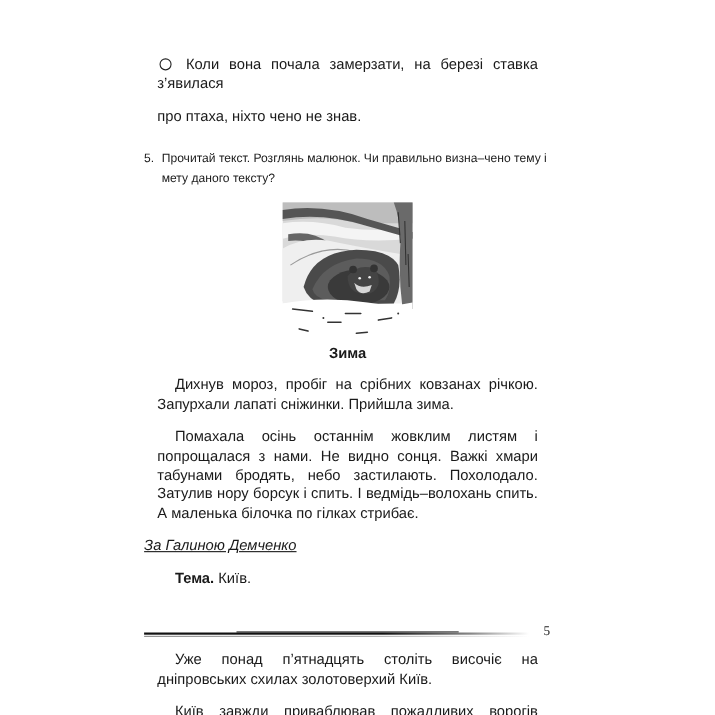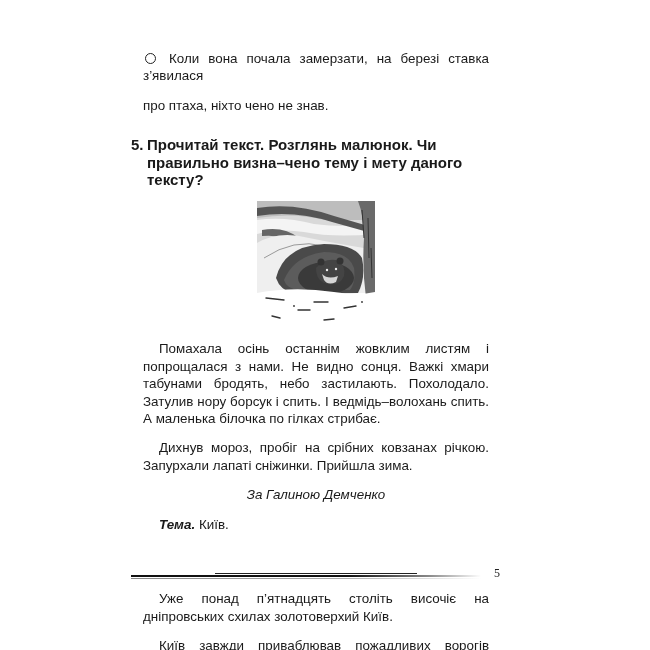--- a/index.html
+++ b/index.html
@@ -33,45 +33,46 @@
       display: inline-block;
       width: 9px;
       height: 9px;
       border: 1.3px solid #222;
       border-radius: 50%;
       margin-right: 13px;
       margin-left: 2px;
       vertical-align: -1px;
     }
     .task {
-      font-weight: bold;
+      font-weight: normal;
       margin: 0;
-      font-size: 15px;
+      font-size: 11px;
       line-height: 17.4px;
       padding-left: 16px;
       text-indent: -16px;
     }
     .task-num { display: inline-block; width: 16px; text-indent: 0; }
     .illustration {
       display: block;
       margin: 10px auto 0 auto;
       width: 125px;
       height: 130px;
     }
     .title {
       text-align: center;
       font-weight: bold;
       margin: 1px 0 0 0;
     }
     .author {
-      text-align: center;
+      text-align: left;
       font-style: italic;
       margin: 3px 0 2px 0;
+      text-decoration: underline;
     }
-    .label-bold { font-weight: bold; font-style: italic; }
+    .label-bold { font-weight: bold; }
     .answer-line {
       display: block;
       width: 202px;
       height: 0;
       border-top: 1.3px solid #222;
       margin: 14px auto 16px auto;
     }
     .footer-rule {
       position: absolute;
       left: 131px;
@@ -140,22 +141,23 @@
 
       <path d="M104 3 L121 3 L121 100 L112 100 Q108 70 110 40 Q110 18 104 3 Z" fill="#6a6a6a"></path>
       <path d="M108 12 L110 40 M114 20 L115 60 M117 50 L118 80" stroke="#333" stroke-width="1"></path>
 
       <path d="M3 95 Q40 88 80 94 Q104 98 121 94 L121 127 L3 127 Z" fill="#ffffff"></path>
       <path d="M12 100 L30 102 M60 104 L74 104 M44 112 L56 112 M90 110 L102 108 M18 118 L26 120 M70 122 L80 121" stroke="#333" stroke-width="1.4" stroke-linecap="round"></path>
       <circle cx="40" cy="108" r="0.9" fill="#333"></circle>
       <circle cx="108" cy="104" r="0.9" fill="#333"></circle>
     </svg>
 
+    <p class="title">Зима</p>
+    <p class="para para-indent">Дихнув мороз, пробіг на срібних ковзанах річкою. Запурхали лапаті сніжинки. Прийшла зима.</p>
     <p class="para para-indent">Помахала осінь останнім жовклим листям і попрощалася з нами. Не видно сонця. Важкі хмари табунами бродять, небо застилають. Похолодало. Затулив нору борсук і спить. І ведмідь–волохань спить. А маленька білочка по гілках стрибає.</p>
-    <p class="para para-indent">Дихнув мороз, пробіг на срібних ковзанах річкою. Запурхали лапаті сніжинки. Прийшла зима.</p>
     <p class="author">За Галиною Демченко</p>
     <p class="para para-indent"><span class="label-bold">Тема.</span> <span>Київ.</span></p>
   </div>
 
   <div class="gap-14"></div>
 
   <div>
     <span class="answer-line"></span>
     <p class="para para-indent">Уже понад п’ятнадцять століть височіє на дніпровських схилах золотоверхий Київ.</p>
     <p class="para para-indent just-last">Київ завжди приваблював пожадливих ворогів своєю красою і багатством. Захищаючи місто від монголів, печенігів, кияни насипали земляні вали. Так вони перетворювали місто на</p>

